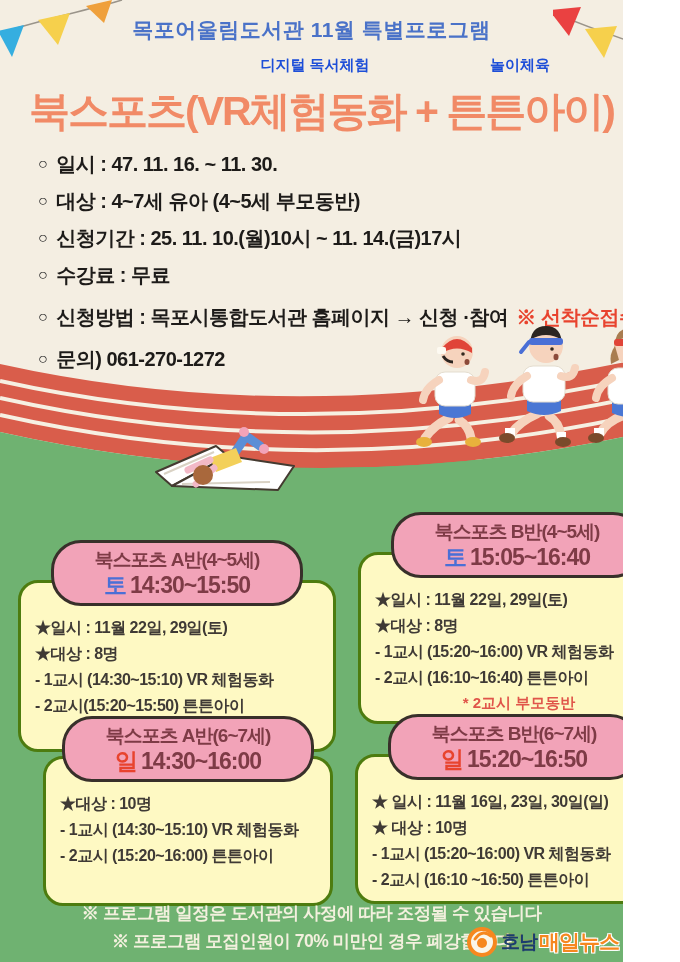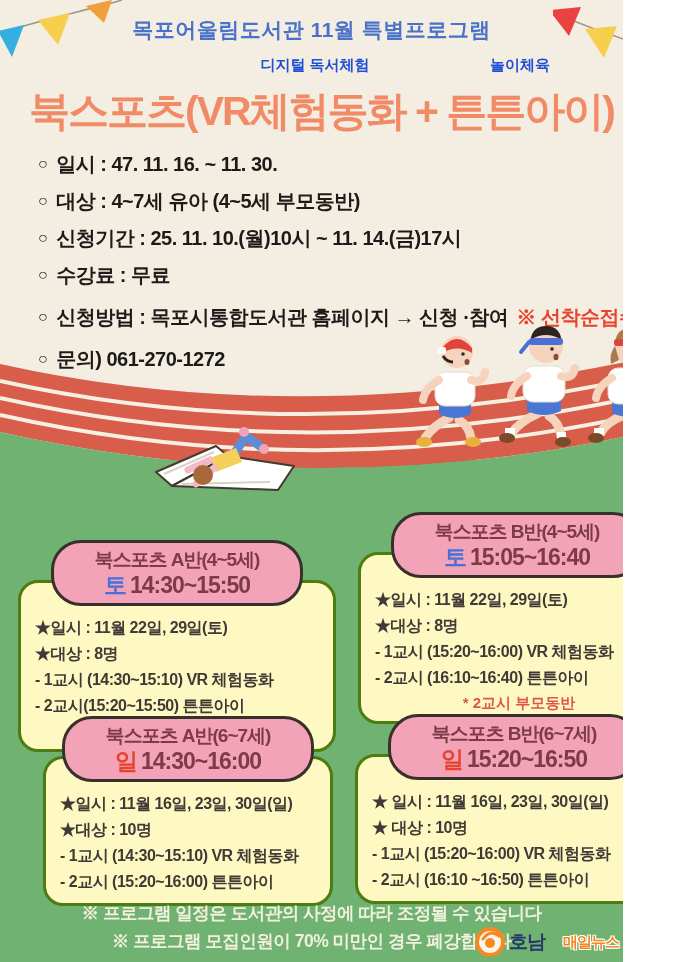--- a/index.html
+++ b/index.html
@@ -63,22 +63,22 @@
     position:absolute; left:0; right:0; top:899px; z-index:3;
     text-align:center; font-size:17.5px; font-weight:600;
     color:#f3f0de; line-height:28px; letter-spacing:-0.5px;
   }
   .news-logo {
     position:absolute; right:4px; bottom:3px; z-index:4;
     display:flex; align-items:center; gap:2px;
   }
   .logo-left  { font-size:19px; font-weight:900; color:#1c3c6e; letter-spacing:-1px;
                 text-shadow:-1px -1px 0 #f6881f33; }
-  .logo-right { font-size:15px; font-weight:900; color:#f6881f; letter-spacing:-1px;
-                text-shadow:-1px -1px 0 #fff, 1px -1px 0 #fff, -1px 1px 0 #fff, 1px 1px 0 #fff;margin-left:16px; }
+  .logo-right { font-size:21px; font-weight:900; color:#f6881f; letter-spacing:-1px;
+                text-shadow:-1px -1px 0 #fff, 1px -1px 0 #fff, -1px 1px 0 #fff, 1px 1px 0 #fff; }
 </style>
 </head>
 <body>
 
 <div class="poster">
 
   <svg style="position:absolute;left:0;top:0" width="135" height="70" viewBox="0 0 135 70">
     <path d="M122,0 C92,9 40,20 0,33" stroke="#9a948a" stroke-width="1.5" fill="none"></path>
     <polygon points="86,6 112,0 104,23" fill="#efa03c"></polygon>
     <polygon points="38,20 70,13 58,45" fill="#f6d04c"></polygon>
@@ -234,21 +234,20 @@
   </div>
 
   <div class="card c2">
     <div class="pill">
       <div class="pill-title">북스포츠 A반(6~7세)</div>
       <div class="pill-time">
         <span class="day" style="color: rgb(232, 67, 46);">일</span><span>14:30~16:00</span>
       </div>
     </div>
     <div class="card-body">
-      <div class="card-line">★일시 :  11월 16일, 23일, 30일(일)</div>
       <div class="card-line">★대상 : 10명</div>
       <div class="card-line">- 1교시 (14:30~15:10) VR 체험동화</div>
       <div class="card-line">- 2교시 (15:20~16:00) 튼튼아이</div>
 
     </div>
   </div>
 
   <div class="card c3">
     <div class="pill">
       <div class="pill-title">북스포츠 B반(6~7세)</div>

